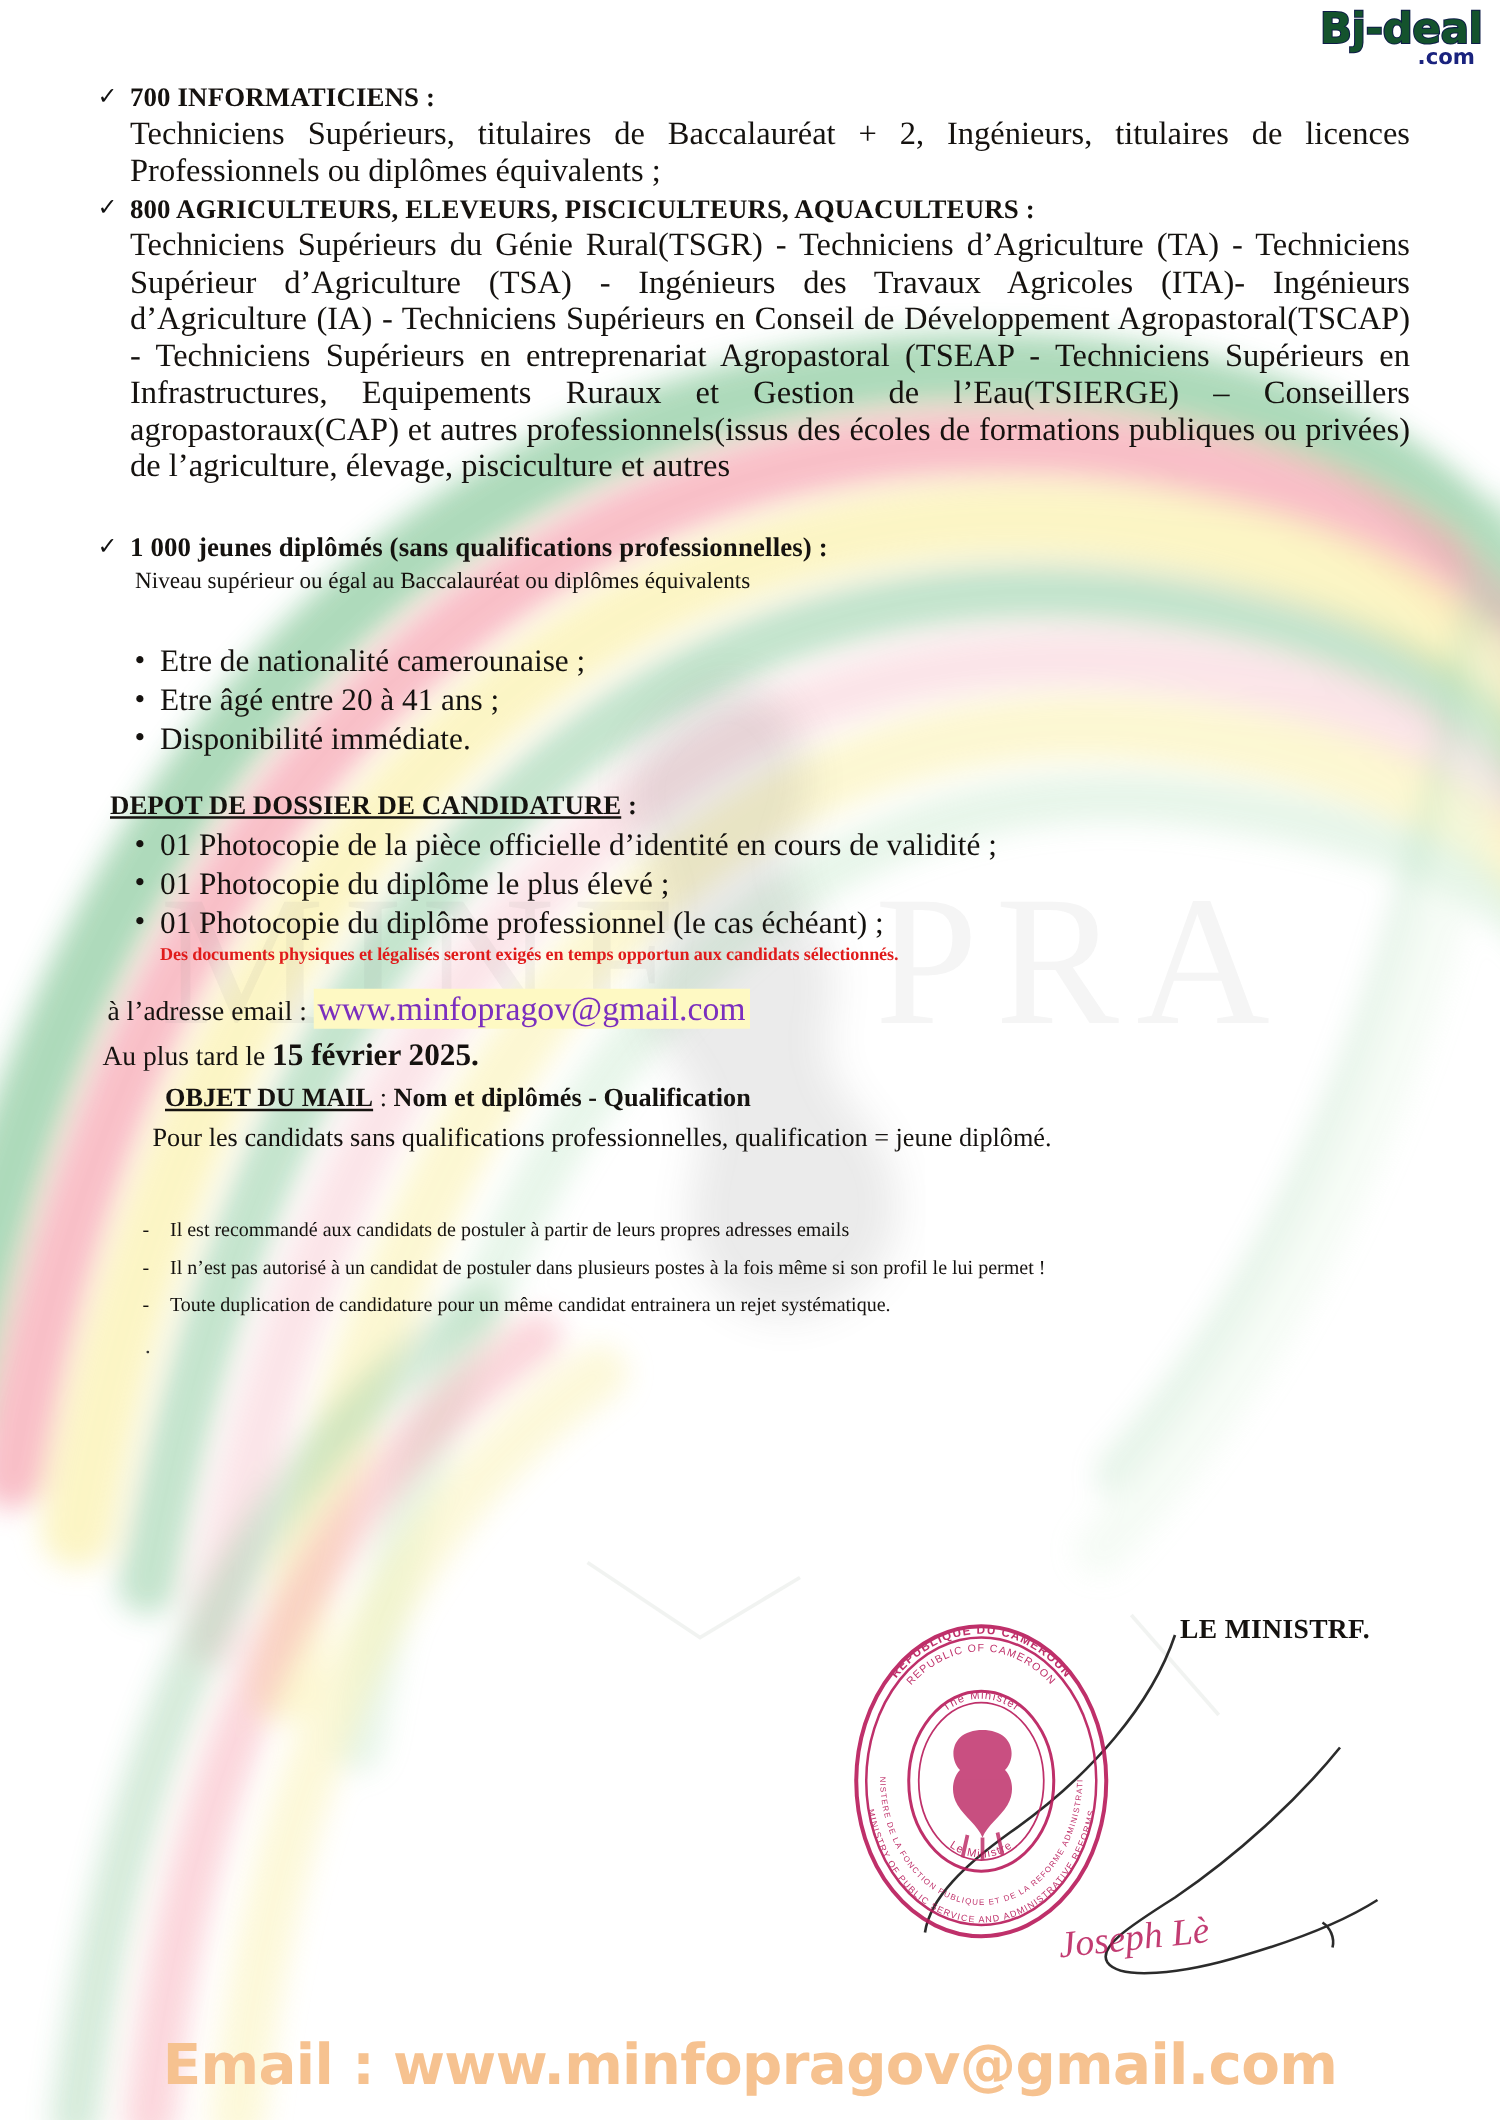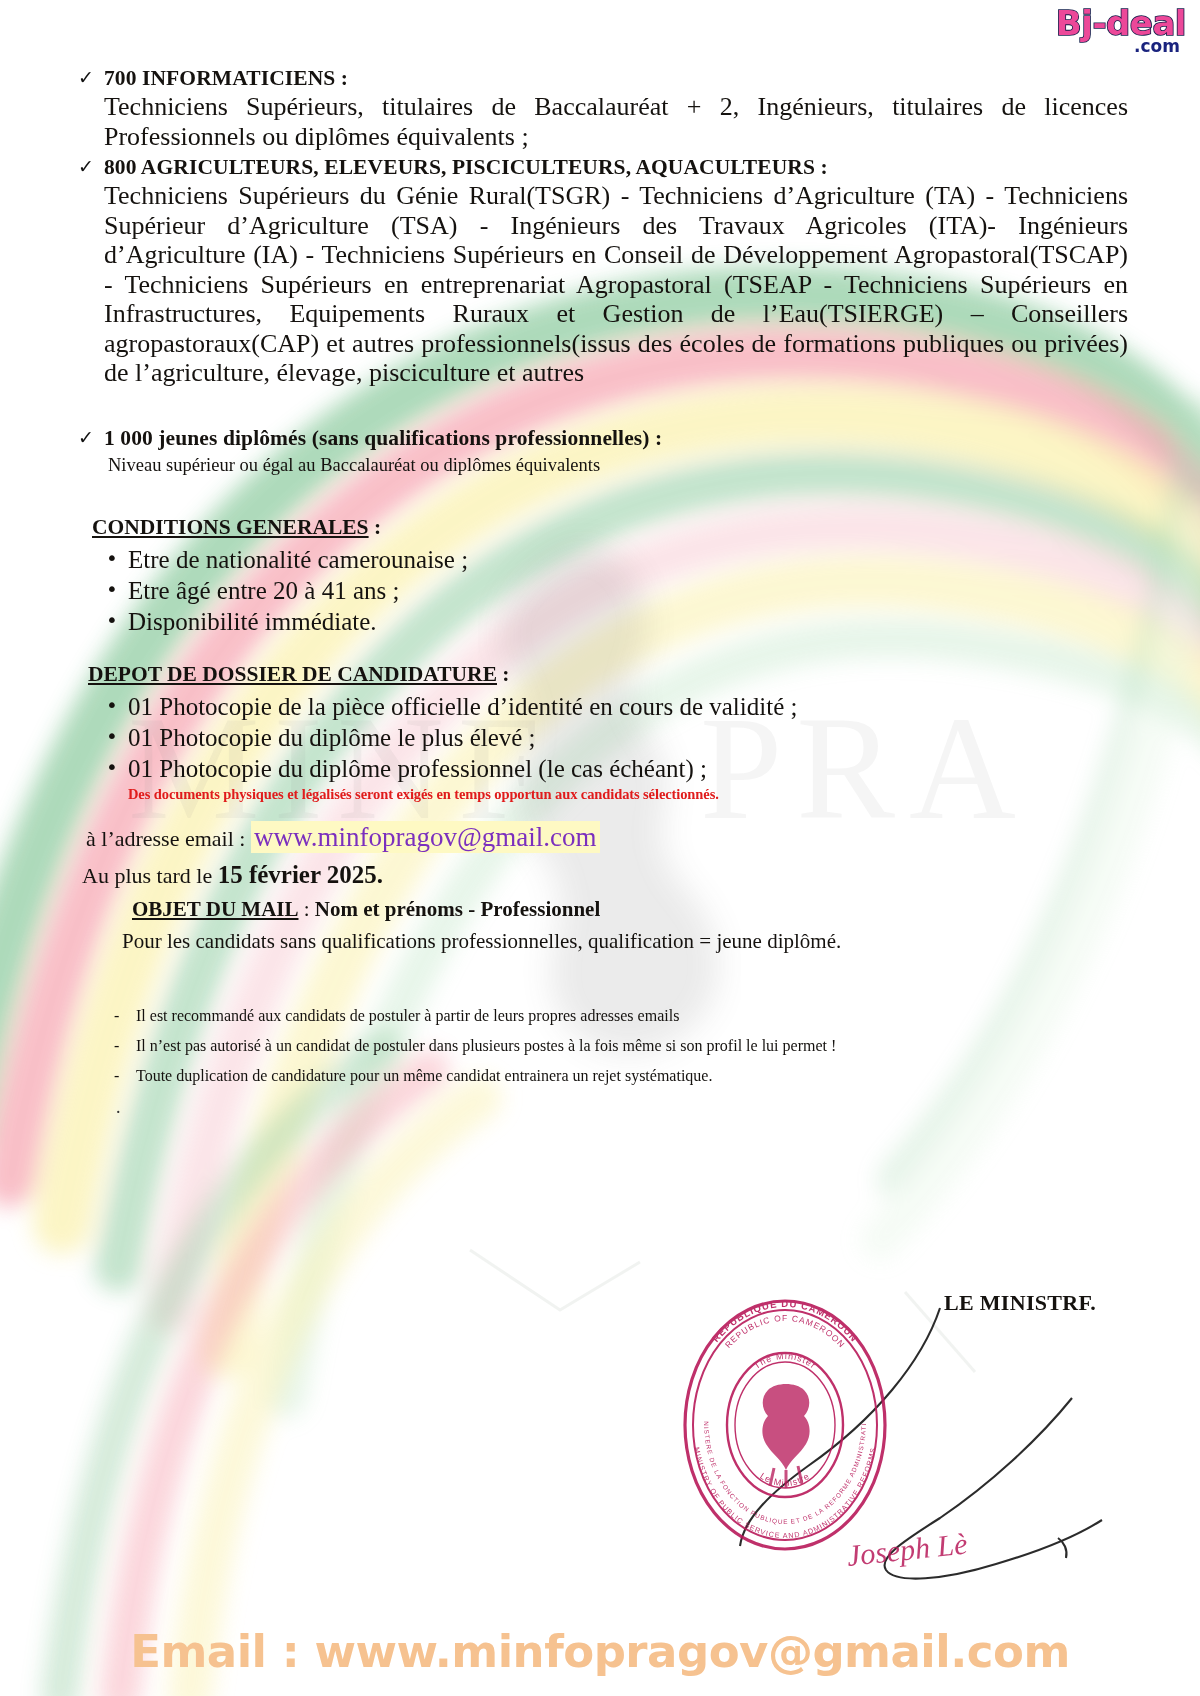--- a/index.html
+++ b/index.html
@@ -30,21 +30,21 @@
     z-index: 6;
     text-align: right;
     line-height: 1;
     user-select: none;
   }
   #logo .logo-main {
     font-family: "DejaVu Sans", sans-serif;
     font-weight: bold;
     font-size: 34px;
     letter-spacing: -0.5px;
-    color: #ec4899;
+    color: #14532d;
     -webkit-text-stroke: 1.6px #0d1b47;
     paint-order: stroke fill;
     display: block;
   }
   #logo .logo-sub {
     font-family: "DejaVu Sans", sans-serif;
     font-weight: bold;
     font-size: 17px;
     color: #1a237e;
     display: block;
@@ -317,23 +317,20 @@
   <div class="check-block">
     <div class="check-mark">✓</div>
     <div class="check-body">
       <div class="head-line">1 000 jeunes diplômés (sans qualifications professionnelles) :</div>
       <div class="sub-small">Niveau supérieur ou égal au Baccalauréat ou diplômes équivalents</div>
     </div>
   </div>
 
   <div class="spacer-lg"></div>
 
-  <div class="section-head">
-    <span class="u">CONDITIONS GENERALES</span><span> :</span>
-  </div>
   <ul class="bullets">
     <li>Etre de nationalité camerounaise ;</li>
     <li>Etre âgé entre 20 à 41 ans ;</li>
     <li>Disponibilité immédiate.</li>
   </ul>
 
   <div class="spacer-md"></div>
 
   <div class="section-head" style="margin-left:10px">
     <span class="u">DEPOT DE DOSSIER DE CANDIDATURE</span><span> :</span>
@@ -345,21 +342,21 @@
   </ul>
   <div class="red-note">Des documents physiques et légalisés seront exigés en temps opportun aux candidats sélectionnés.</div>
 
   <div class="email-line">
     <span>à l’adresse email : </span><span class="email-addr">www.minfopragov@gmail.com</span>
   </div>
   <div class="deadline-line">
     <span>Au plus tard le </span><span class="deadline-strong">15 février 2025.</span>
   </div>
   <div class="objet-line">
-    <span class="u">OBJET DU MAIL</span><span class="reg"> : </span><span>Nom et prénoms - Professionnel</span>
+    <span class="u">OBJET DU MAIL</span><span class="reg"> : </span><span>Nom et diplômés - Qualification</span>
   </div>
   <div class="objet-sub">Pour les candidats sans qualifications professionnelles, qualification = jeune diplômé.</div>
 
   <ul class="dashes">
     <li>Il est recommandé aux candidats de postuler à partir de leurs propres adresses emails</li>
     <li>Il n’est pas autorisé à un candidat de postuler dans plusieurs postes à la fois même si son profil le lui permet !</li>
     <li>Toute duplication de candidature pour un même candidat entrainera un rejet systématique.</li>
   </ul>
   <div class="stray-dot">.</div>
 </div>

